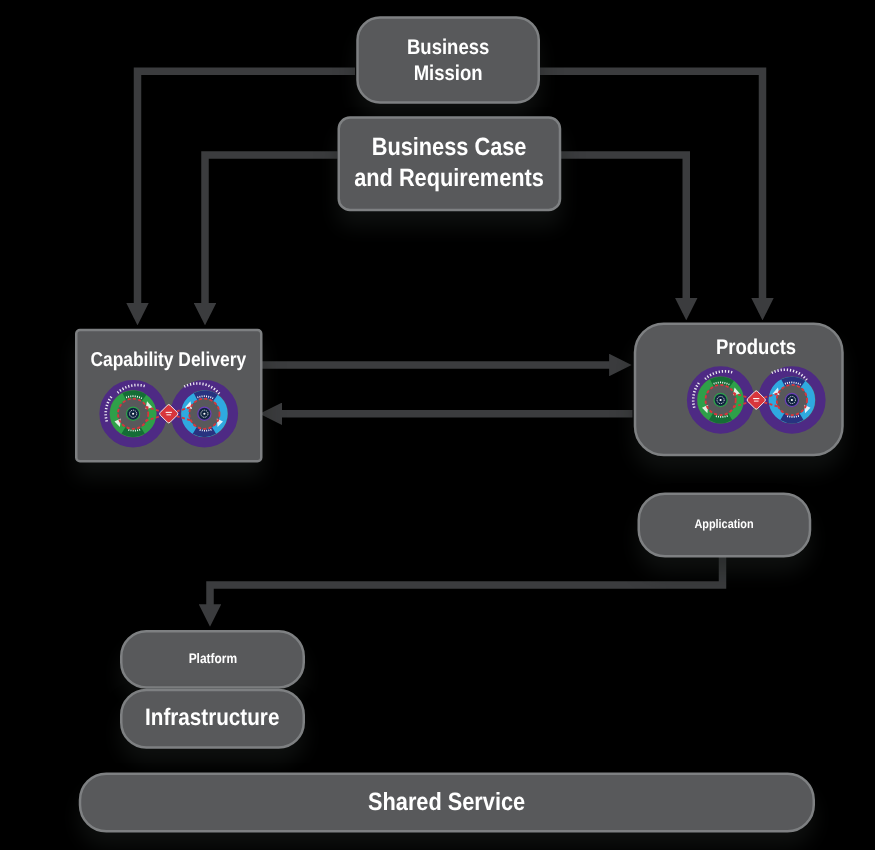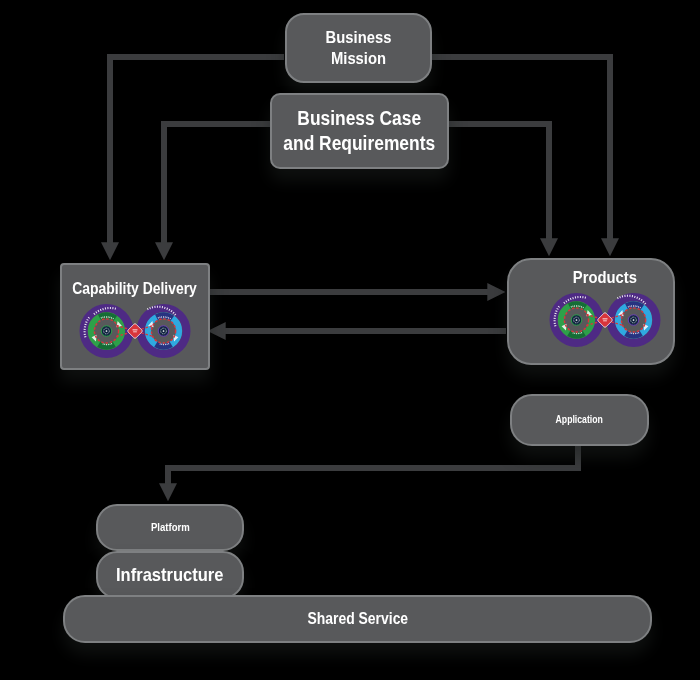--- a/index.html
+++ b/index.html
@@ -32,21 +32,21 @@
   #business-case      { left:270px; top:93px;  width:175px; height:72px; border-radius:10px; font-size:20px; }
   #capability-delivery{ left:60px;  top:263px; width:146px; height:103px; border-radius:4px;
                         flex-direction:column; justify-content:center; }
   #products           { left:507px; top:258px; width:136px; height:103px; border-radius:24px;
                         flex-direction:column; justify-content:flex-start;padding-left:28px; }
   .loop-title { margin-top:7px; font-size:16px; }
   .loop-art   { width:132px; height:62px; margin-top:1px; }
   #application    { left:510px; top:374px; width:135px; height:48px; border-radius:22px; font-size:10px;margin-top:20px; }
   #platform       { left:96px;  top:504px; width:144px; height:43px; border-radius:21px; font-size:11px; }
   #infrastructure { left:96px;  top:551px; width:144px; height:44px; border-radius:21px; font-size:19px; }
-  #shared-service { left:63px;  top:595px; width:585px; height:44px; border-radius:22px; font-size:16px; }
+  #shared-service { left:63px;  top:618px; width:585px; height:44px; border-radius:22px; font-size:20px; }
 </style>
 </head>
 <body>
 
 <svg width="0" height="0" style="position:absolute" aria-hidden="true">
   <defs>
     <symbol id="loop" viewBox="0 0 200 100">
 
       <g>
         <path d="M72,28 L128,72" style="stroke:var(--loop_purple)" stroke-width="13" stroke-linecap="round" fill="none"></path>

